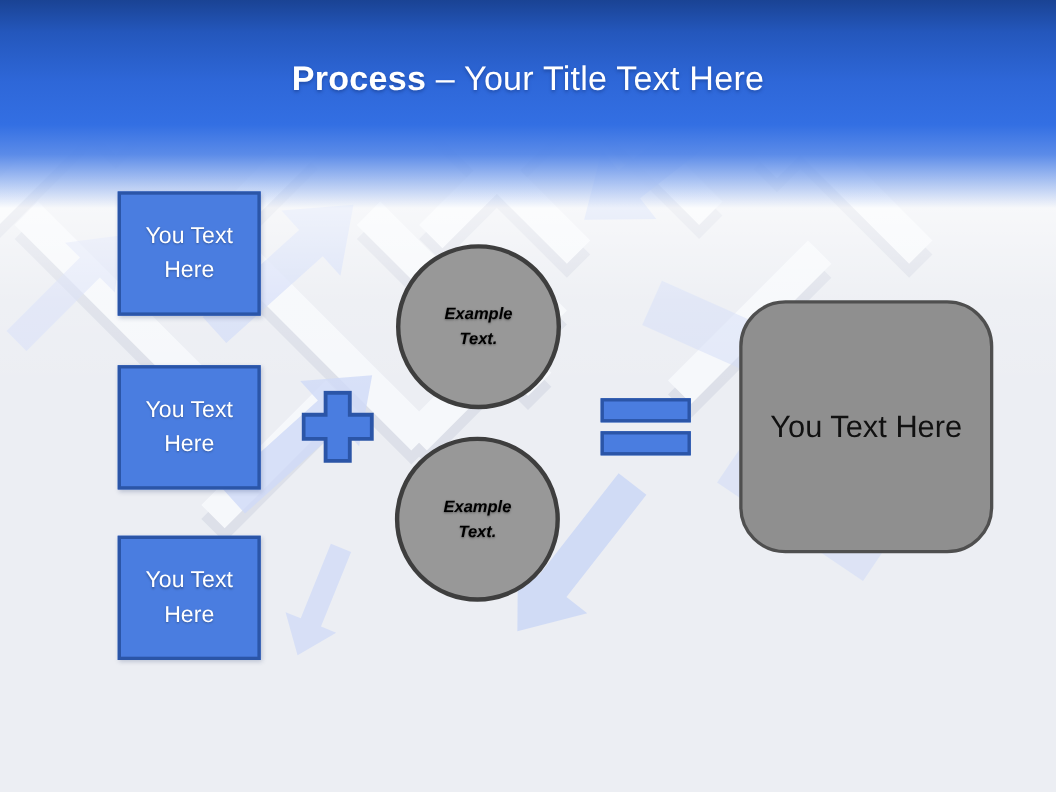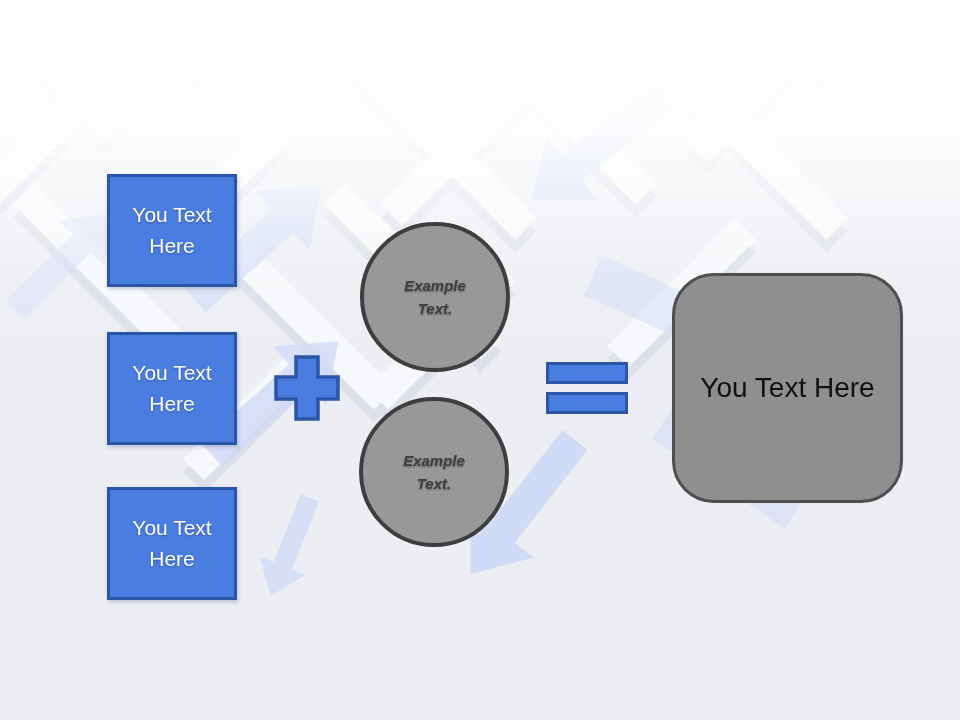--- a/index.html
+++ b/index.html
@@ -45,21 +45,21 @@
   .equals { position:absolute; left:546px; top:362px; width:82px; }
   .equals .bar {
     box-sizing:border-box; width:82px; height:22px;
     background:#4a7de0; border:3px solid #2b55a7; margin-bottom:8px;
   }
 
   
   .circle {
     position:absolute; box-sizing:border-box; width:150px; height:150px;
     border-radius:50%; background:#989898; border:4px solid #3e3e3e;
-    color:#404040; font-weight:bold; font-style:italic; font-size:15px; line-height:1.55;
+    color:#000000; font-weight:bold; font-style:italic; font-size:15px; line-height:1.55;
     display:flex; align-items:center; justify-content:center; text-align:center;
     text-shadow:0 1px 2px rgba(0,0,0,0.40);
   }
   #circle1 { left:360px; top:222px; }
   #circle2 { left:359px; top:397px; }
   .circle span { display:block; width:84px; }
 
   
   .result {
     position:absolute; box-sizing:border-box;
@@ -118,20 +118,26 @@
       <use href="#arr" transform="translate(575 440) rotate(128)" fill="#a9bdf0" opacity="0.85"></use>
       <use href="#arr" transform="translate(310 498) rotate(112) scale(0.62)" fill="#b0c2f2" opacity="0.75"></use>
       <rect x="585" y="290" width="180" height="44" fill="#b6c6f3" opacity="0.55" transform="rotate(24 675 312)"></rect>
       <rect x="650" y="445" width="160" height="42" fill="#b0c2f2" opacity="0.55" transform="rotate(34 730 466)"></rect>
     </g>
 
     <rect width="960" height="720" fill="#ffffff" opacity="0.40"></rect>
     <rect width="960" height="720" fill="url(#topwash)"></rect>
   </svg>
 
+  <div class="header">
+    <div class="title">
+      <span class="b">Process</span>
+      <span>– Your Title Text Here</span>
+    </div>
+  </div>
 
   <div class="tbox" id="box1">
     <span>You Text Here</span>
   </div>
   <div class="tbox" id="box2">
     <span>You Text Here</span>
   </div>
   <div class="tbox" id="box3">
     <span>You Text Here</span>
   </div>

